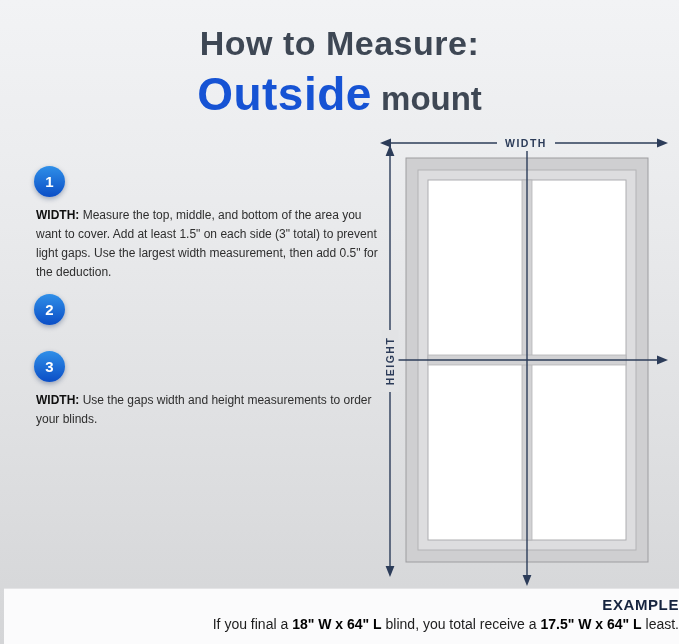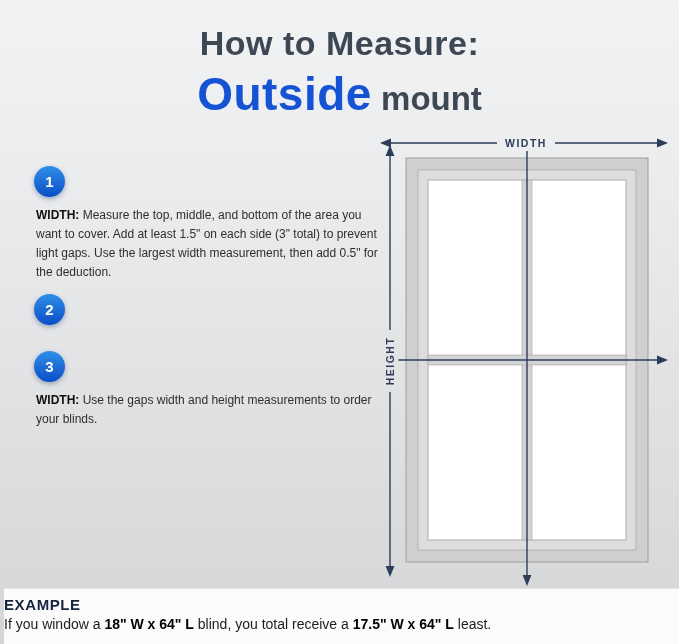--- a/index.html
+++ b/index.html
@@ -26,21 +26,21 @@
   }
   .step-text{ margin:9px 0 12px 2px; font-size:12px; line-height:19px; color:#2e2e2e; }
   .step-text strong{ color:#101010; }
   .step--3{ margin-top:26px; }
   
   .diagram{ position:absolute; left:378px; top:130px; width:292px; height:460px; }
   
   .footer{
     position:absolute; left:4px; right:0; bottom:0; height:56px;
     background:#fbfbfc; border-top:1px solid #e4e4e6;
-    text-align:left; padding-top:7px;
+    text-align:right; padding-top:7px;
   }
   .example-heading{ font-size:15px; font-weight:800; color:#16243f; letter-spacing:.6px; }
   .example-line{ margin-top:3px; font-size:14px; color:#1d1d1d; }
   .example-line .bold{ font-weight:700; color:#000; }
 </style>
 </head>
 <body>
 
 <div class="page">
 
@@ -106,20 +106,20 @@
     </g>
     <g transform="translate(12,231) rotate(-90)">
       <rect x="-31" y="-8.5" width="62" height="17" fill="#e2e3e5" stroke="none"></rect>
       <text x="0" y="4" text-anchor="middle" font-family="Liberation Sans, sans-serif" font-size="10.5" font-weight="bold" letter-spacing="1.5" fill="#2c3c59">HEIGHT</text>
     </g>
 
   </svg>
 
   <div class="footer">
     <div class="example-heading">EXAMPLE</div>
-    <p class="example-line"><span>If you window a</span>
+    <p class="example-line"><span>If you final a</span>
       <span class="bold">18" W x 64" L</span>
       <span>blind, you total receive a</span>
       <span class="bold">17.5" W x 64" L</span>
       <span>least.</span></p>
   </div>
 
 </div>
 
 </body></html>

